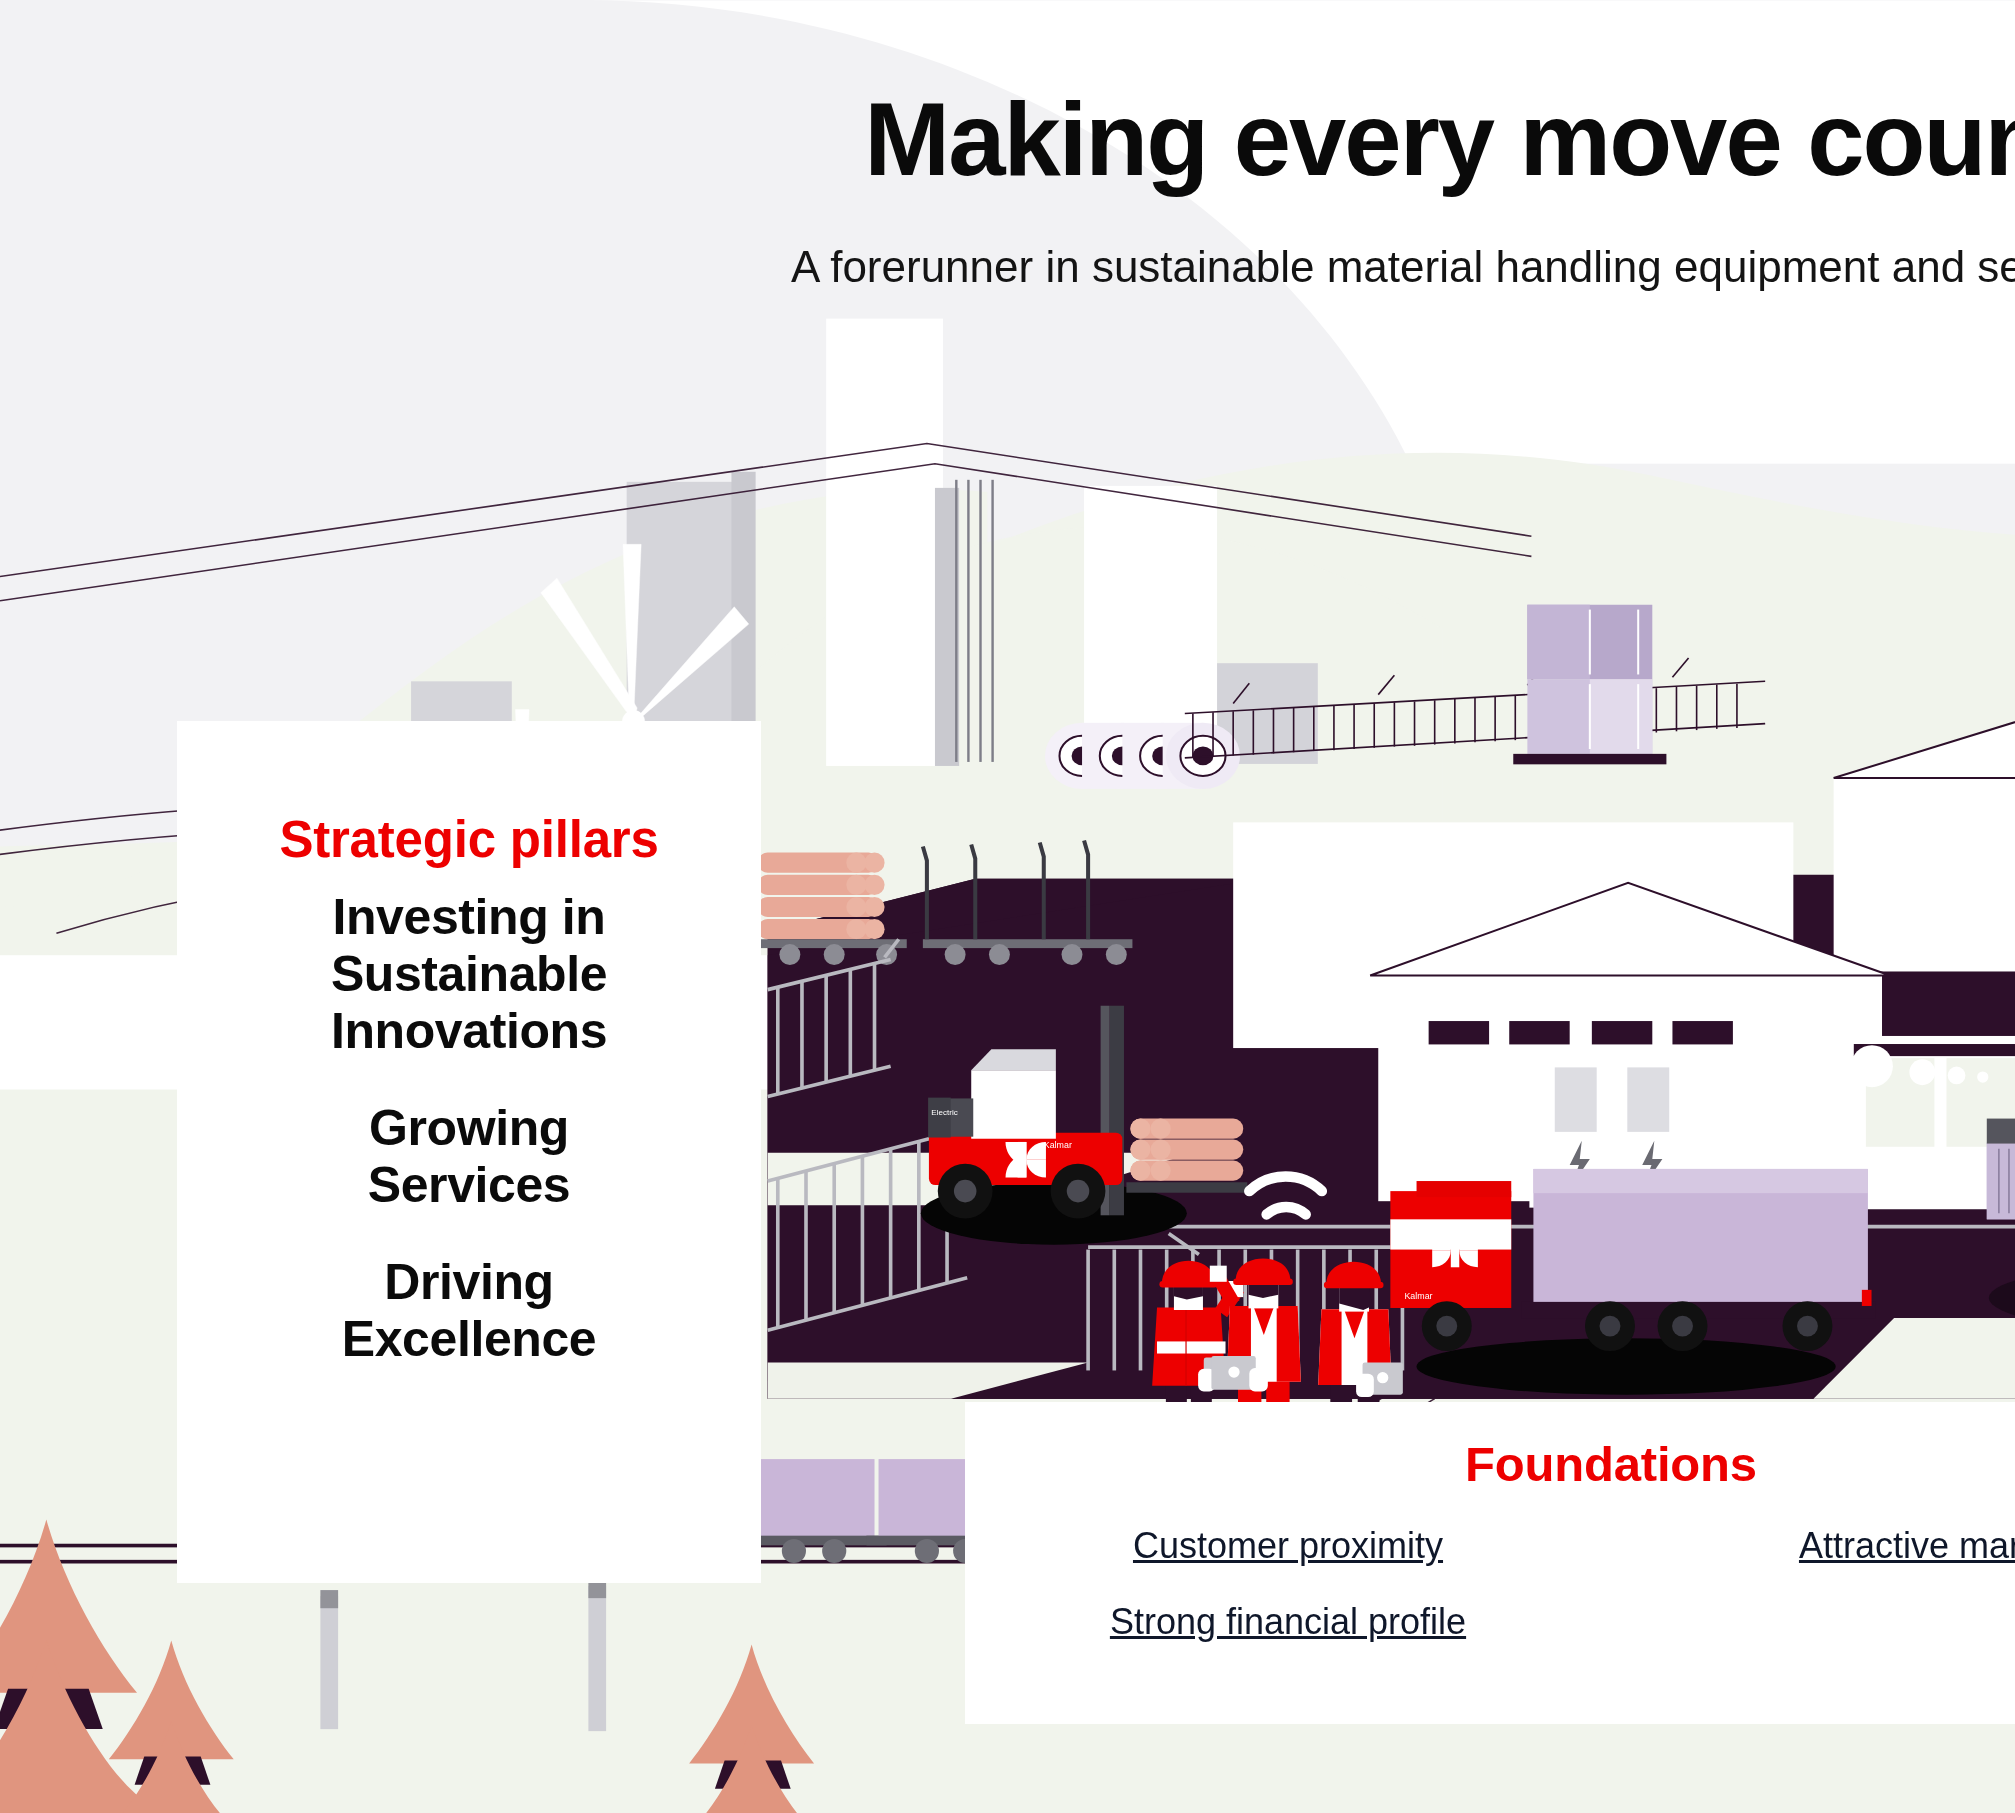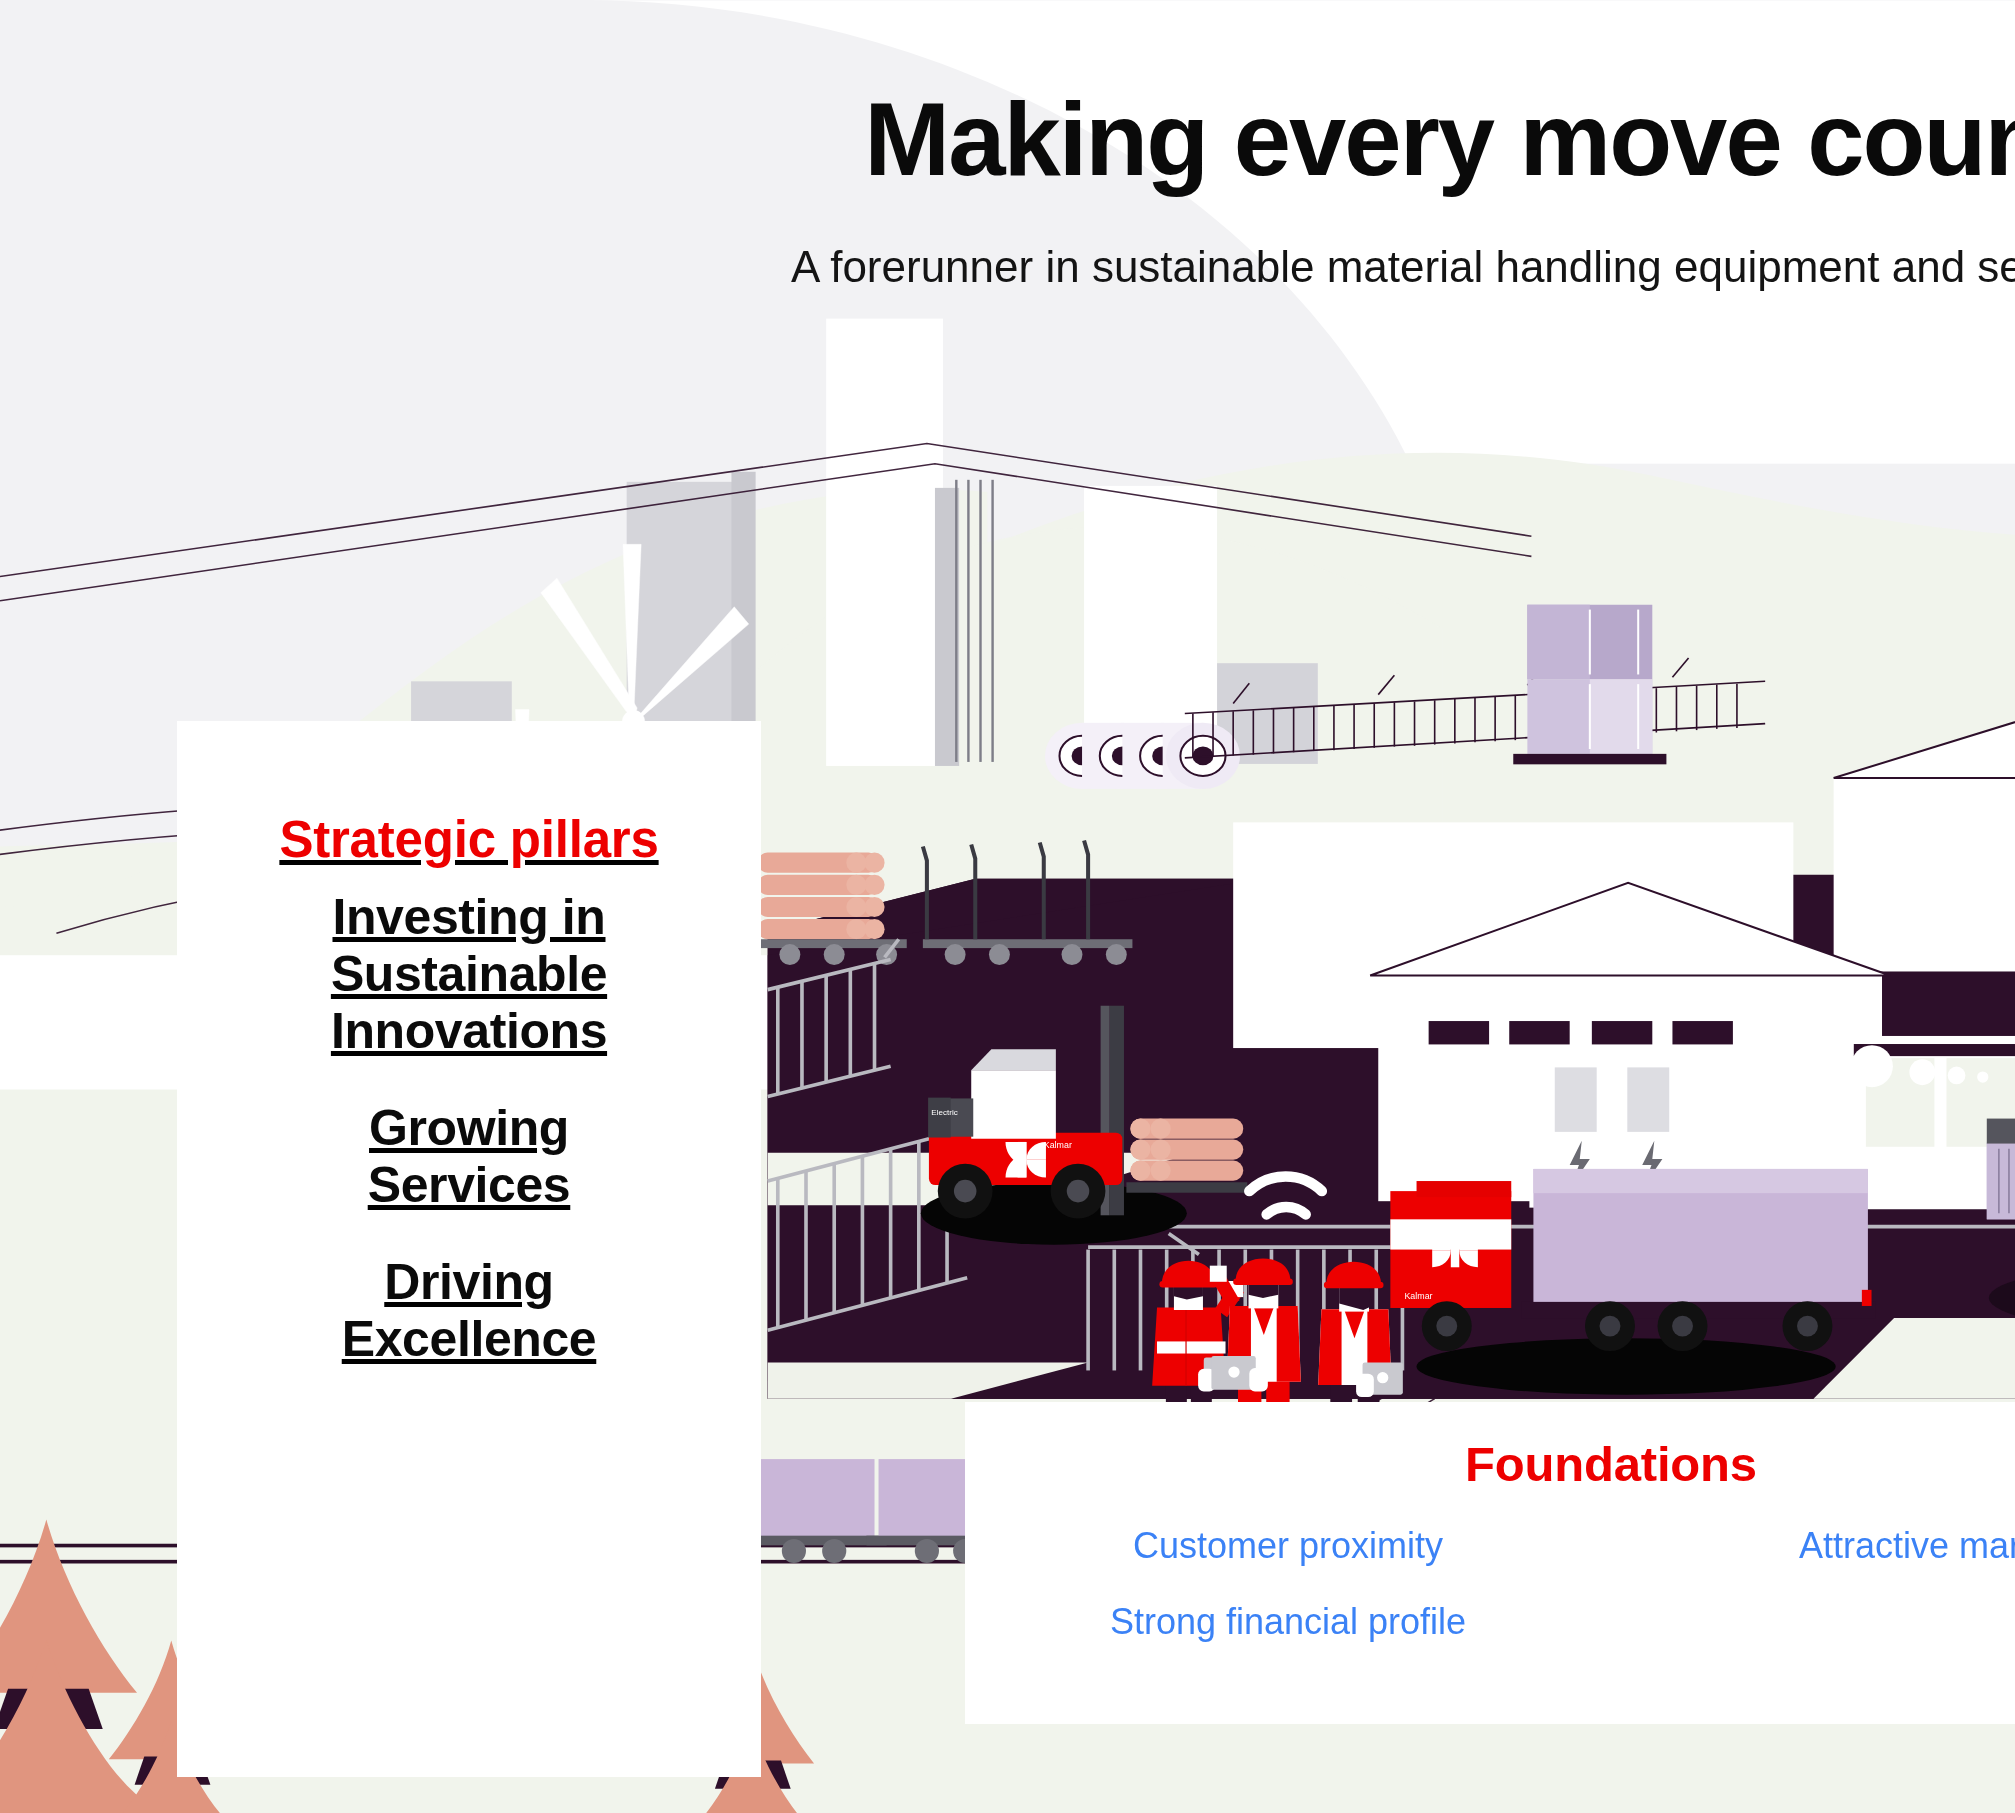--- a/index.html
+++ b/index.html
@@ -4,32 +4,32 @@
 <title>Kalmar — Making every move count</title>
 <style>
   html,body{margin:0;padding:0;background:#ffffff;}
   body{font-family:"Liberation Sans",sans-serif;}
   #stage{position:relative;width:3224px;height:1814px;overflow:hidden;background:#F2F2F4;}
   .abs{position:absolute;}
   svg{display:block;}
 
   
   .panel{position:absolute;background:#FFFFFF;box-sizing:border-box;}
-  .panel-sp{left:177px;top:721px;width:584px;height:1056px;text-decoration:underline;}
+  .panel-sp{left:177px;top:721px;width:584px;height:862px;}
   .panel-fd{left:965px;top:1402px;width:1292px;height:322px;}
 
   .ttl-red{color:#ED0000;font-weight:bold;text-align:center;letter-spacing:-0.2px;}
 
   .sp-title{font-size:51px;margin-top:89px;}
   .sp-list{margin-top:20px;text-align:center;}
   .sp-item{font-size:50px;font-weight:bold;color:#0B0B0B;line-height:1.14;letter-spacing:-0.4px;margin-bottom:40px;}
 
   .fd-title{font-size:49px;margin-top:34px;}
   .fd-grid{margin-top:33px;display:grid;grid-template-columns:1fr 1fr;row-gap:34px;justify-items:center;}
-  .fd-grid div{font-size:36px;color:#3b82f6;}
+  .fd-grid div{font-size:36px;color:#0f172a;text-decoration:underline;}
   #hl-title{font-size:103px;font-weight:bold;color:#0A0A0A;letter-spacing:-2px;margin:81px 0 0 0;}
   #hl-sub{font-size:44px;color:#141414;line-height:1.34;margin-top:39px;}
   #hl-wrap{position:absolute;left:685px;top:0;width:1572px;text-align:center;}
 </style>
 </head>
 <body>
 
 <div id="stage">
 
   <svg class="abs" width="3224" height="1814" viewBox="0 0 8000 4500" style="left:0;top:0;">

